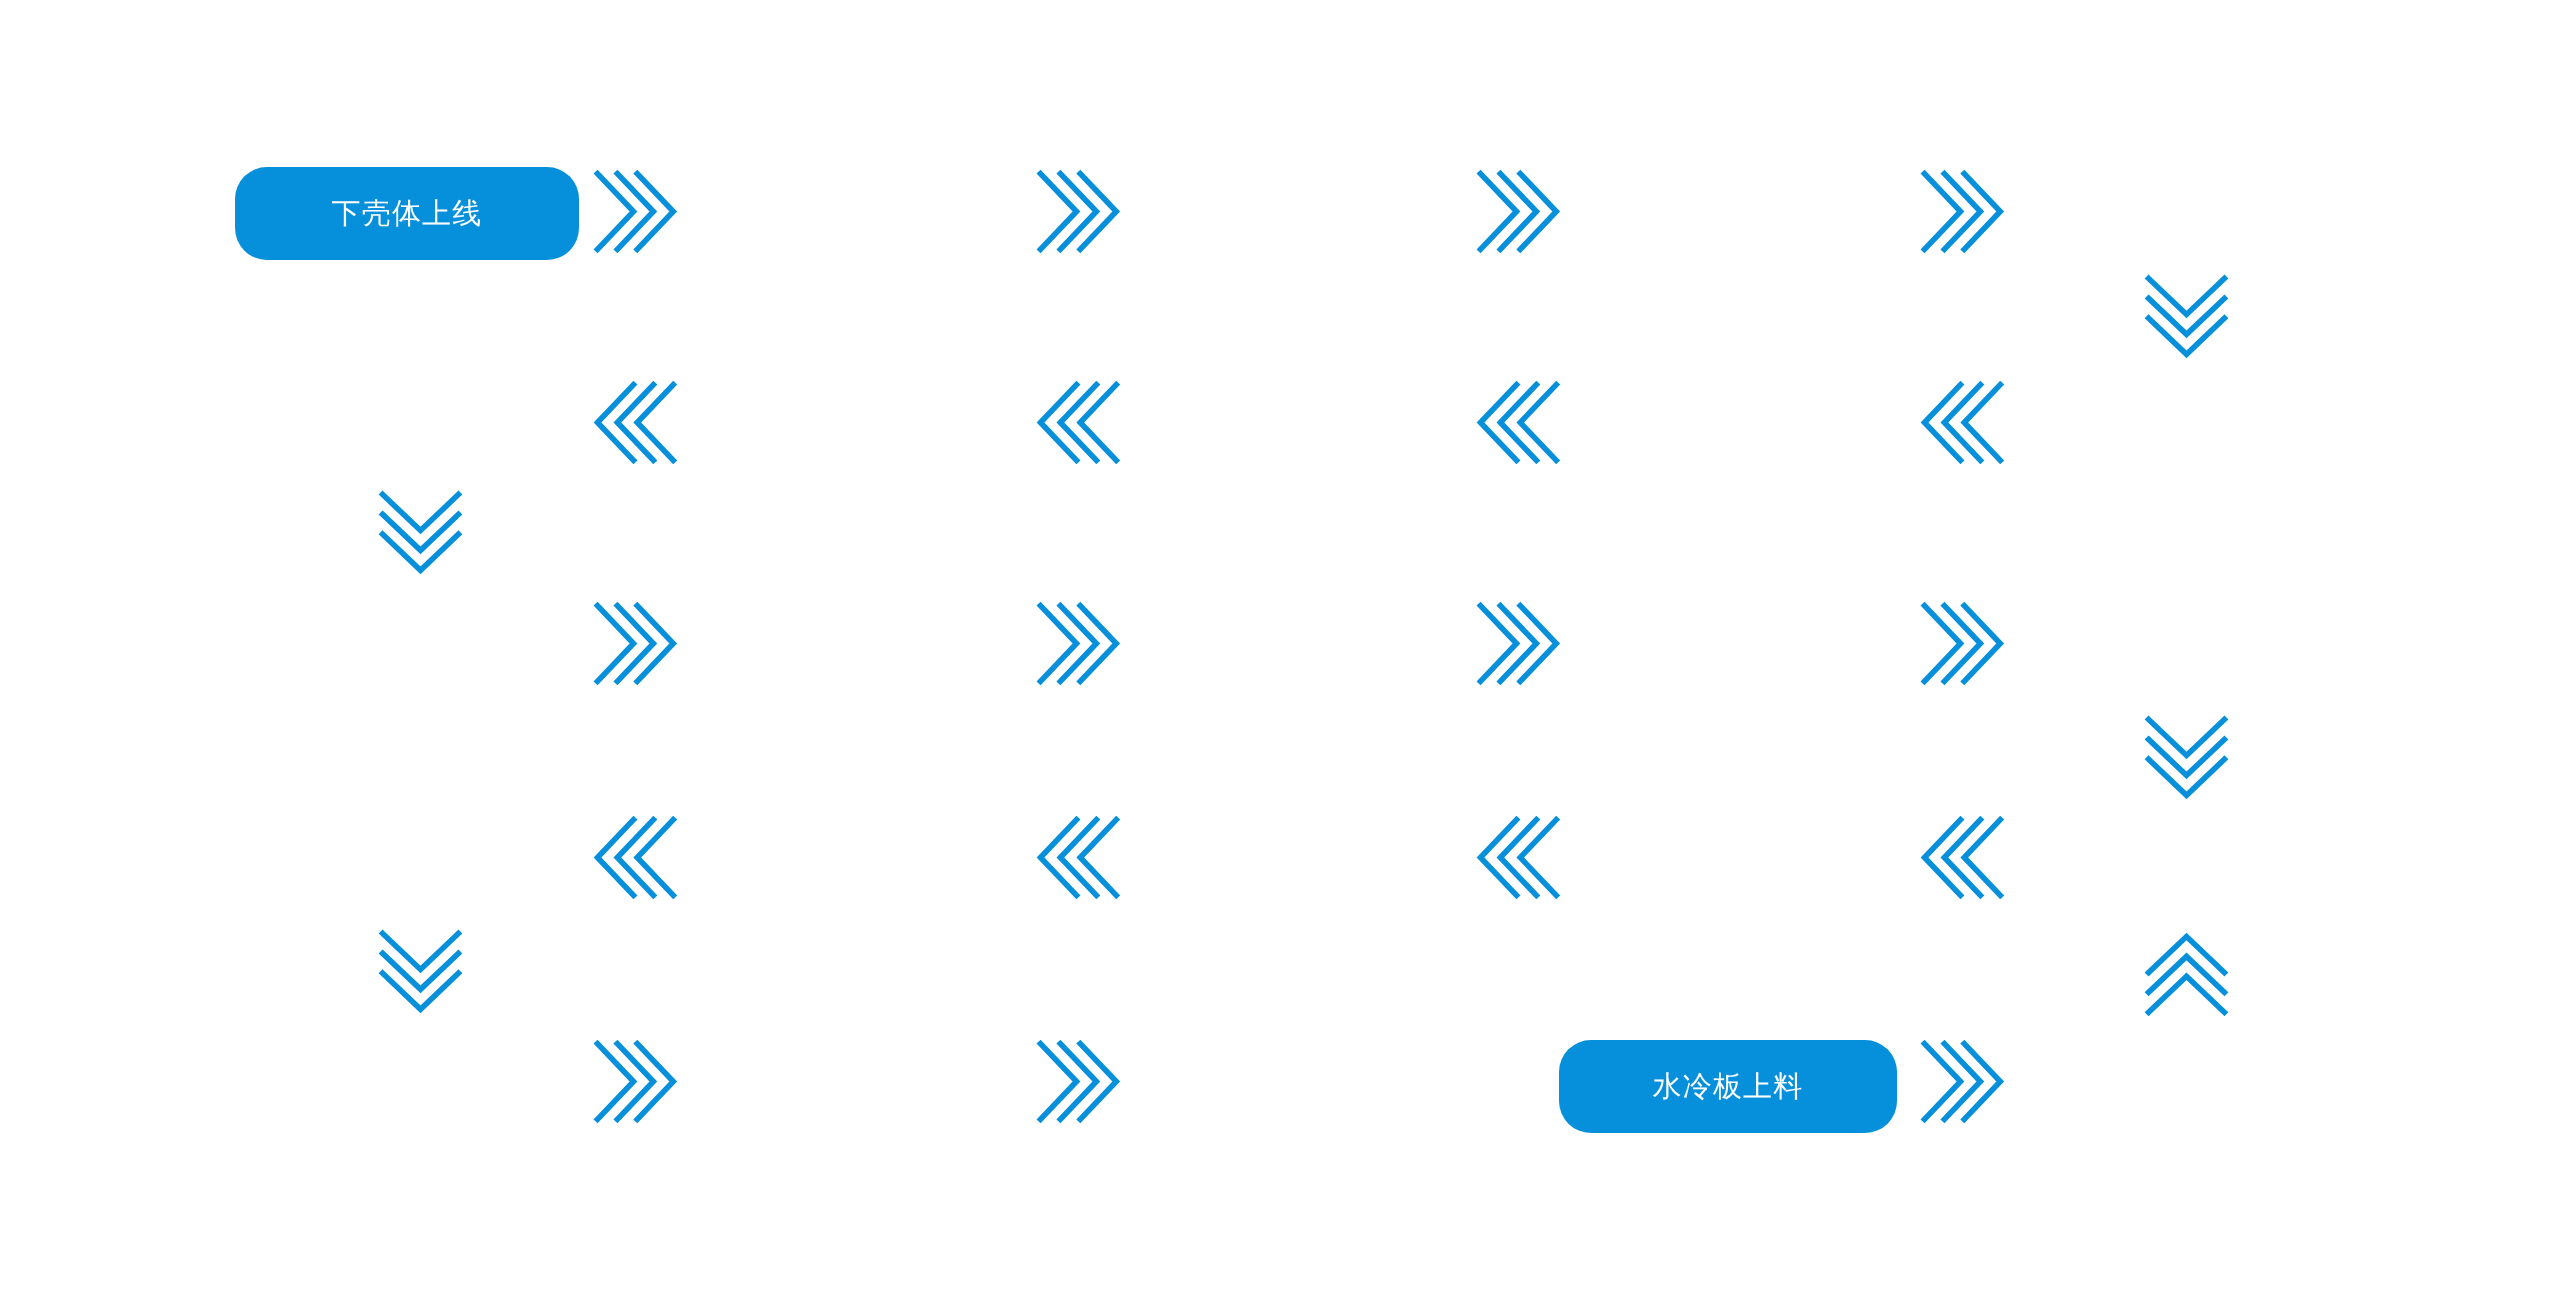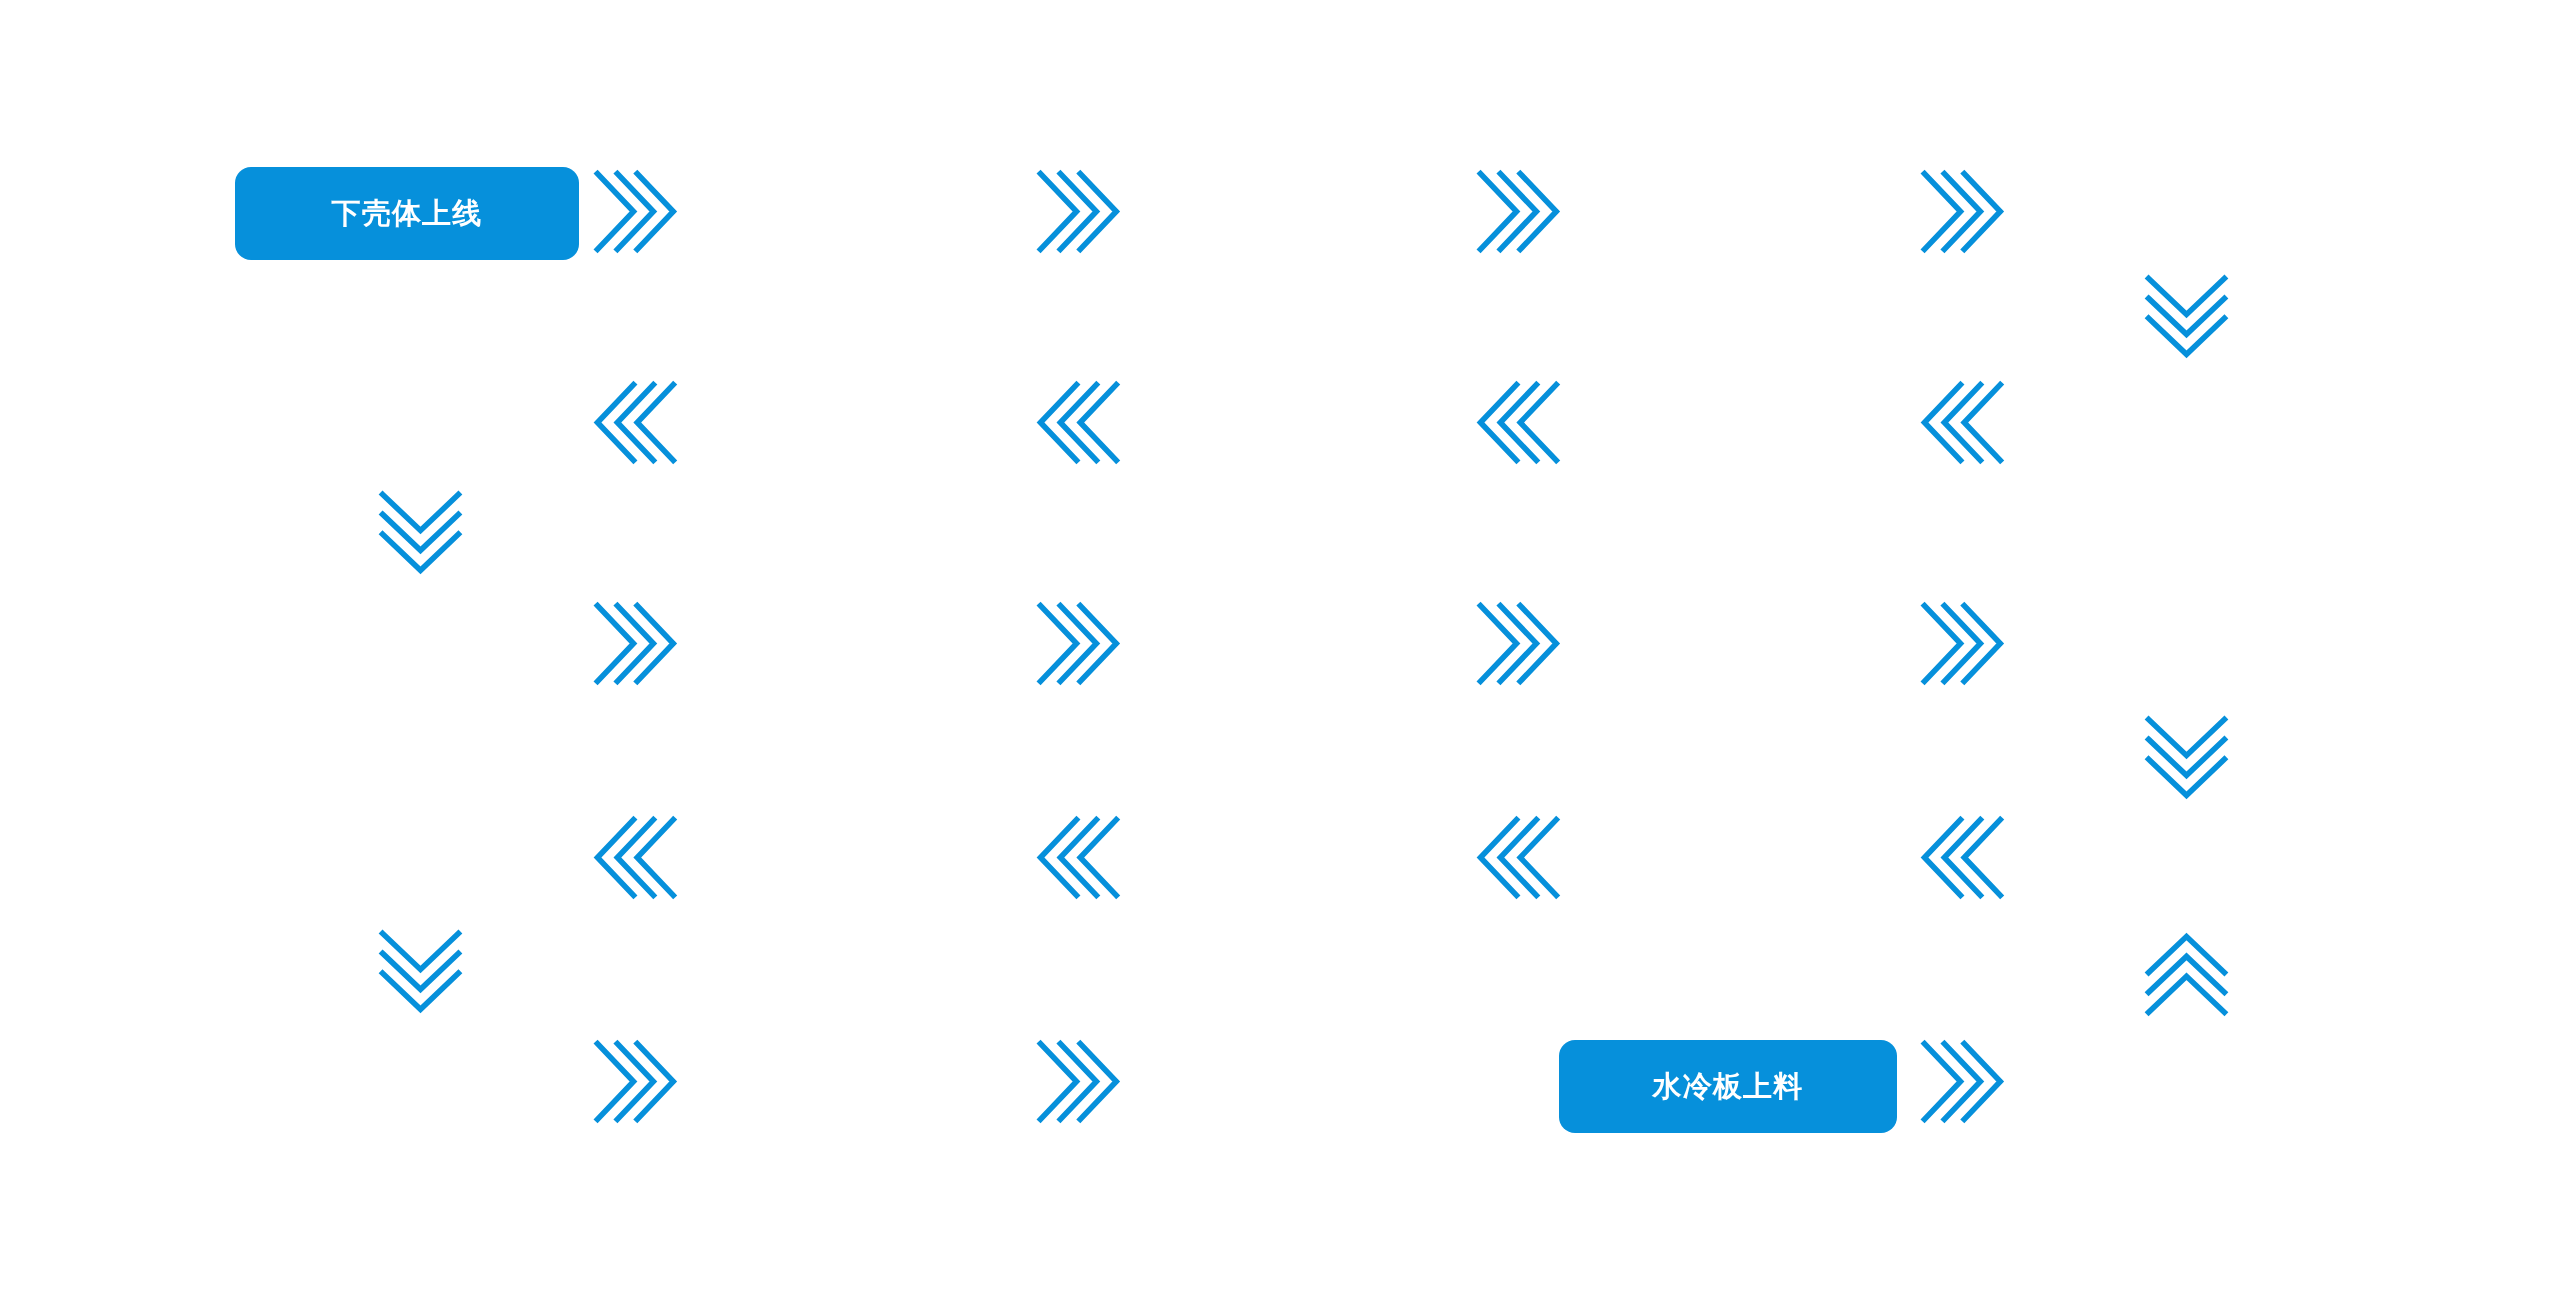--- a/index.html
+++ b/index.html
@@ -19,23 +19,23 @@
     overflow: hidden;
   }
   
   .node {
     position: absolute;
     display: flex;
     align-items: center;
     justify-content: center;
     background: #0690db;
     color: #ffffff;
-    border-radius: 16px;
+    border-radius: 32px;
     font-size: 29px;
-    font-weight: 700;
+    font-weight: 400;
     letter-spacing: 1.2px;
     line-height: 1;
     white-space: nowrap;
     box-sizing: border-box;
     user-select: none;
   }
   
   .conn {
     position: absolute;
     display: block;

